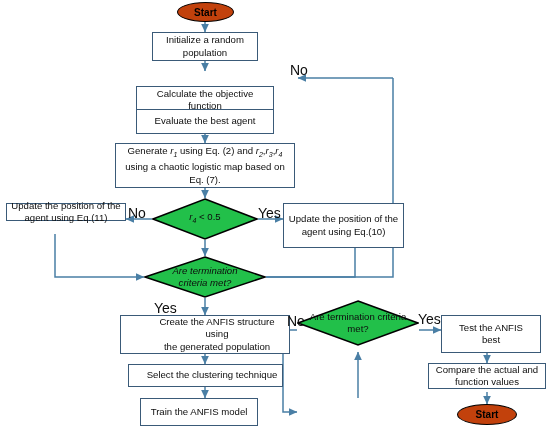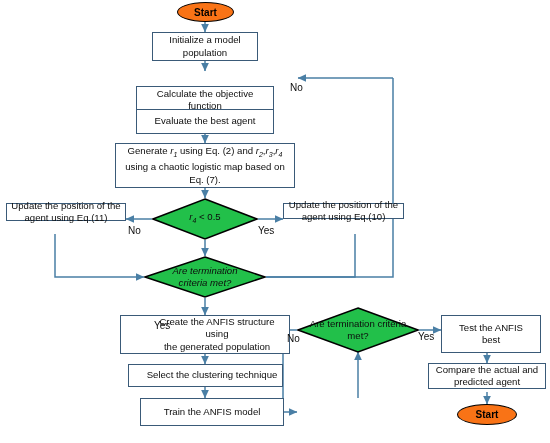--- a/index.html
+++ b/index.html
@@ -18,37 +18,37 @@
   .proc{
     background:#ffffff;
     border:1.4px solid #3a5a78;
     color:#0d0d0d;
     font-size:9.6px;
     line-height:12.4px;
     padding:2px 3px;
   }
 
   .term{
-    background:#f97316;
+    background:#c2410c;
     border:1.5px solid #000000;
     border-radius:50%;
     color:#000000;
     font-size:10px;
     font-weight:600;
   }
 
   .diamond{
     display:flex;align-items:center;justify-content:center;
     color:#0d0d0d;font-size:9.6px;line-height:11.6px;
   }
   .diamond .dtext{position:relative;z-index:2;width:115%;text-align:center;}
   .diamond .dshape{position:absolute;left:0;top:0;width:100%;height:100%;z-index:1;}
 
   .elabel{
-    position:absolute;font-size:10px;color:#0d0d0d;white-space:nowrap;margin-top:20px;
+    position:absolute;font-size:14px;color:#0d0d0d;white-space:nowrap;
   }
 
   .ital{font-style:italic;}
   .ital sub{font-style:italic;font-size:7px;}
 </style>
 </head>
 <body>
 
 <div id="canvas">
 
@@ -104,21 +104,21 @@
     <g stroke="#4A7FA5" stroke-width="1.5" fill="none" marker-end="url(#ah)">
       <path d="M205,248 L205,256"></path>
     </g>
   </svg>
 
   <div class="node term" style="left:177px;top:2px;width:57px;height:20px;">
     <span>Start</span>
   </div>
 
   <div class="node proc" style="left:152px;top:32px;width:106px;height:29px;">
-    <span>Initialize a model population</span>
+    <span>Initialize a random population</span>
   </div>
 
   <div class="node proc" style="left:136px;top:86px;width:138px;height:28px;">
     <span>Calculate the objective function</span>
   </div>
 
   <div class="node proc" style="left:136px;top:109px;width:138px;height:25px;">
     <span>Evaluate the best agent</span>
   </div>
 
@@ -136,21 +136,21 @@
     </svg>
     <div class="dtext">
       <span class="ital"><span>r</span><sub>4</sub></span><span> &lt; 0.5</span>
     </div>
   </div>
 
   <div class="node proc" style="left:6px;top:203px;width:120px;height:18px;">
     <span>Update the position of the agent using Eq.(11)</span>
   </div>
 
-  <div class="node proc" style="left:283px;top:203px;width:121px;height:16px;">
+  <div class="node proc" style="left:283px;top:203px;width:121px;height:45px;">
     <span>Update the position of the agent using Eq.(10)</span>
   </div>
 
   <div class="node diamond" style="left:144px;top:256px;width:122px;height:42px;font-style:italic;">
     <svg class="dshape" viewBox="0 0 122 42" preserveAspectRatio="none">
       <polygon points="61,1 121,21 61,41 1,21" fill="#22C04A" stroke="#000000" stroke-width="1.6"></polygon>
     </svg>
     <div class="dtext">
       <div>Are termination</div>
       <div>criteria met?</div>
@@ -161,45 +161,45 @@
     <div>
       <div>Create the ANFIS structure using</div>
       <div>the generated population</div>
     </div>
   </div>
 
   <div class="node proc" style="left:128px;top:364px;width:155px;height:23px;padding-left:16px;">
     <span>Select the clustering technique</span>
   </div>
 
-  <div class="node proc" style="left:140px;top:398px;width:144px;height:28px;">
+  <div class="node proc" style="left:140px;top:398px;width:118px;height:28px;">
     <span>Train the ANFIS model</span>
   </div>
 
-  <div class="node diamond" style="left:297px;top:307px;width:122px;height:46px;">
+  <div class="node diamond" style="left:297px;top:300px;width:122px;height:46px;">
     <svg class="dshape" viewBox="0 0 122 46" preserveAspectRatio="none">
       <polygon points="61,1 121,23 61,45 1,23" fill="#22C04A" stroke="#000000" stroke-width="1.6"></polygon>
     </svg>
     <div class="dtext">
       <div>Are termination criteria</div>
       <div>met?</div>
     </div>
   </div>
 
   <div class="node proc" style="left:441px;top:315px;width:100px;height:38px;">
     <div>
       <div>Test the ANFIS</div>
       <div>best</div>
     </div>
   </div>
 
   <div class="node proc" style="left:428px;top:363px;width:118px;height:26px;">
     <div>
       <div>Compare the actual and</div>
-      <div>predicted agent</div>
+      <div>function values</div>
     </div>
   </div>
 
   <div class="node term" style="left:457px;top:404px;width:60px;height:21px;">
     <span>Start</span>
   </div>
 
   <div class="elabel" style="left:290px;top:62px;">No</div>
   <div class="elabel" style="left:128px;top:205px;">No</div>
   <div class="elabel" style="left:258px;top:205px;">Yes</div>

